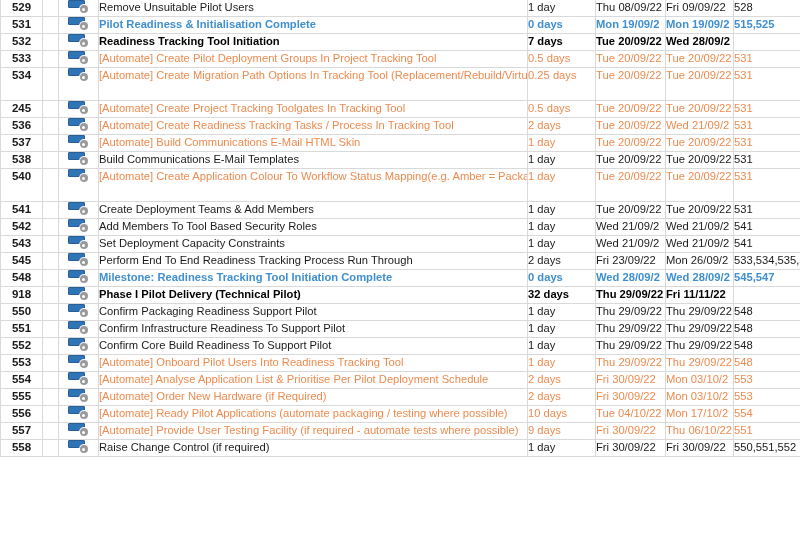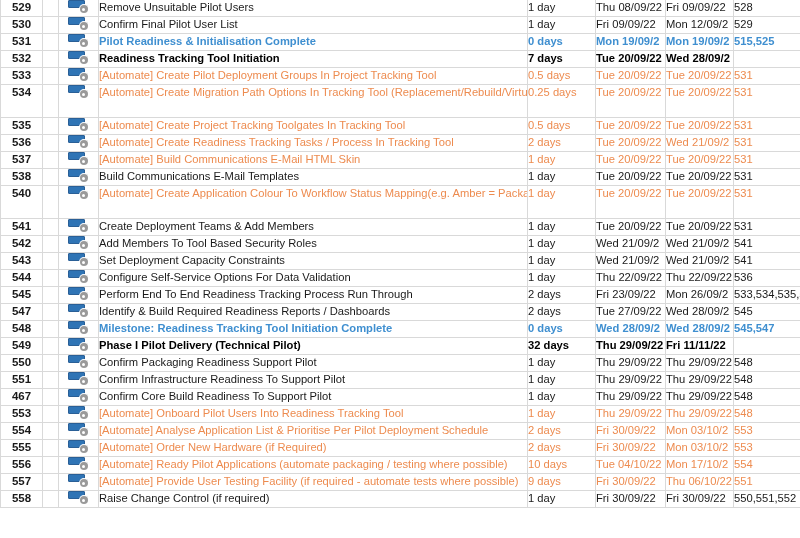--- a/index.html
+++ b/index.html
@@ -146,30 +146,20 @@
         <td class="id">529</td>
         <td class="gap"></td>
         <td class="icon"><span class="task-icon"><span class="bar"></span><span class="gear"></span></span></td>
         <td class="name ind2 t-normal">Remove Unsuitable Pilot Users</td>
         <td class="dur t-normal">1 day</td>
         <td class="date t-normal">Thu 08/09/22</td>
         <td class="date t-normal">Fri 09/09/22</td>
         <td class="pred t-normal">528</td>
       </tr>
       <tr class="h1">
-        <td class="id">530</td>
-        <td class="gap"></td>
-        <td class="icon"><span class="task-icon"><span class="bar"></span><span class="gear"></span></span></td>
-        <td class="name ind2 t-normal">Confirm Final Pilot User List</td>
-        <td class="dur t-normal">1 day</td>
-        <td class="date t-normal">Fri 09/09/22</td>
-        <td class="date t-normal">Mon 12/09/2</td>
-        <td class="pred t-normal">529</td>
-      </tr>
-      <tr class="h1">
         <td class="id">531</td>
         <td class="gap"></td>
         <td class="icon"><span class="task-icon"><span class="bar"></span><span class="gear"></span></span></td>
         <td class="name ind2 t-milestone">Pilot Readiness &amp; Initialisation Complete</td>
         <td class="dur t-milestone">0 days</td>
         <td class="date t-milestone">Mon 19/09/2</td>
         <td class="date t-milestone">Mon 19/09/2</td>
         <td class="pred t-milestone">515,525</td>
       </tr>
       <tr class="h1">
@@ -196,21 +186,21 @@
         <td class="id">534</td>
         <td class="gap"></td>
         <td class="icon"><span class="task-icon"><span class="bar"></span><span class="gear"></span></span></td>
         <td class="name ind2 t-auto">[Automate] Create Migration Path Options In Tracking Tool (Replacement/Rebuild/Virtual)</td>
         <td class="dur t-auto">0.25 days</td>
         <td class="date t-auto">Tue 20/09/22</td>
         <td class="date t-auto">Tue 20/09/22</td>
         <td class="pred t-auto">531</td>
       </tr>
       <tr class="h1">
-        <td class="id">535</td>
+        <td class="id">245</td>
         <td class="gap"></td>
         <td class="icon"><span class="task-icon"><span class="bar"></span><span class="gear"></span></span></td>
         <td class="name ind2 t-auto">[Automate] Create Project Tracking Toolgates In Tracking Tool</td>
         <td class="dur t-auto">0.5 days</td>
         <td class="date t-auto">Tue 20/09/22</td>
         <td class="date t-auto">Tue 20/09/22</td>
         <td class="pred t-auto">531</td>
       </tr>
       <tr class="h1">
         <td class="id">536</td>
@@ -274,63 +264,43 @@
       </tr>
       <tr class="h1">
         <td class="id">543</td>
         <td class="gap"></td>
         <td class="icon"><span class="task-icon"><span class="bar"></span><span class="gear"></span></span></td>
         <td class="name ind2 t-normal">Set Deployment Capacity Constraints</td>
         <td class="dur t-normal">1 day</td>
         <td class="date t-normal">Wed 21/09/2</td>
         <td class="date t-normal">Wed 21/09/2</td>
         <td class="pred t-normal">541</td>
-      </tr>
-      <tr class="h1">
-        <td class="id">544</td>
-        <td class="gap"></td>
-        <td class="icon"><span class="task-icon"><span class="bar"></span><span class="gear"></span></span></td>
-        <td class="name ind2 t-normal">Configure Self-Service Options For Data Validation</td>
-        <td class="dur t-normal">1 day</td>
-        <td class="date t-normal">Thu 22/09/22</td>
-        <td class="date t-normal">Thu 22/09/22</td>
-        <td class="pred t-normal">536</td>
       </tr>
       <tr class="h1">
         <td class="id">545</td>
         <td class="gap"></td>
         <td class="icon"><span class="task-icon"><span class="bar"></span><span class="gear"></span></span></td>
         <td class="name ind2 t-normal">Perform End To End Readiness Tracking Process Run Through</td>
         <td class="dur t-normal">2 days</td>
         <td class="date t-normal">Fri 23/09/22</td>
         <td class="date t-normal">Mon 26/09/2</td>
         <td class="pred t-normal">533,534,535,5:</td>
       </tr>
       <tr class="h1">
-        <td class="id">547</td>
-        <td class="gap"></td>
-        <td class="icon"><span class="task-icon"><span class="bar"></span><span class="gear"></span></span></td>
-        <td class="name ind2 t-normal">Identify &amp; Build Required Readiness Reports / Dashboards</td>
-        <td class="dur t-normal">2 days</td>
-        <td class="date t-normal">Tue 27/09/22</td>
-        <td class="date t-normal">Wed 28/09/2</td>
-        <td class="pred t-normal">545</td>
-      </tr>
-      <tr class="h1">
         <td class="id">548</td>
         <td class="gap"></td>
         <td class="icon"><span class="task-icon"><span class="bar"></span><span class="gear"></span></span></td>
         <td class="name ind2 t-milestone">Milestone: Readiness Tracking Tool Initiation Complete</td>
         <td class="dur t-milestone">0 days</td>
         <td class="date t-milestone">Wed 28/09/2</td>
         <td class="date t-milestone">Wed 28/09/2</td>
         <td class="pred t-milestone">545,547</td>
       </tr>
       <tr class="h1">
-        <td class="id">549</td>
+        <td class="id">918</td>
         <td class="gap"></td>
         <td class="icon"><span class="task-icon"><span class="bar"></span><span class="gear"></span></span></td>
         <td class="name ind1 t-bold">Phase I Pilot Delivery (Technical Pilot)</td>
         <td class="dur t-bold">32 days</td>
         <td class="date t-bold">Thu 29/09/22</td>
         <td class="date t-bold">Fri 11/11/22</td>
         <td class="pred t-bold"></td>
       </tr>
       <tr class="h1">
         <td class="id">550</td>
@@ -346,21 +316,21 @@
         <td class="id">551</td>
         <td class="gap"></td>
         <td class="icon"><span class="task-icon"><span class="bar"></span><span class="gear"></span></span></td>
         <td class="name ind2 t-normal">Confirm Infrastructure Readiness To Support Pilot</td>
         <td class="dur t-normal">1 day</td>
         <td class="date t-normal">Thu 29/09/22</td>
         <td class="date t-normal">Thu 29/09/22</td>
         <td class="pred t-normal">548</td>
       </tr>
       <tr class="h1">
-        <td class="id">467</td>
+        <td class="id">552</td>
         <td class="gap"></td>
         <td class="icon"><span class="task-icon"><span class="bar"></span><span class="gear"></span></span></td>
         <td class="name ind2 t-normal">Confirm Core Build Readiness To Support Pilot</td>
         <td class="dur t-normal">1 day</td>
         <td class="date t-normal">Thu 29/09/22</td>
         <td class="date t-normal">Thu 29/09/22</td>
         <td class="pred t-normal">548</td>
       </tr>
       <tr class="h1">
         <td class="id">553</td>

